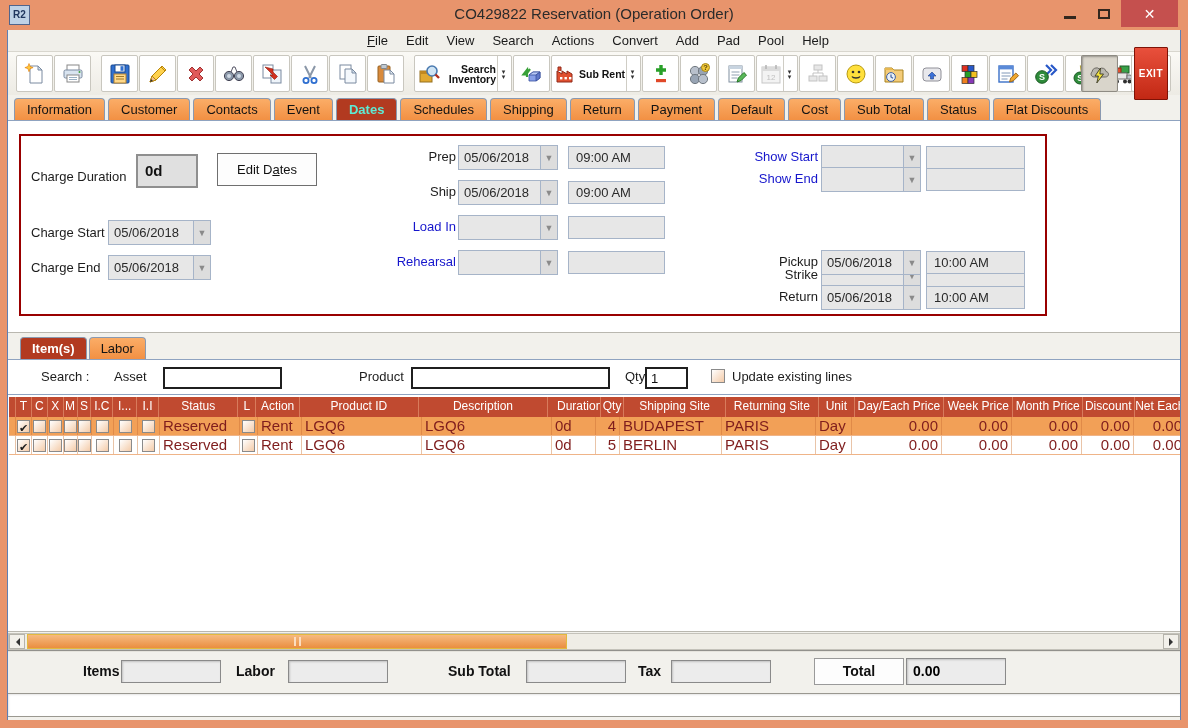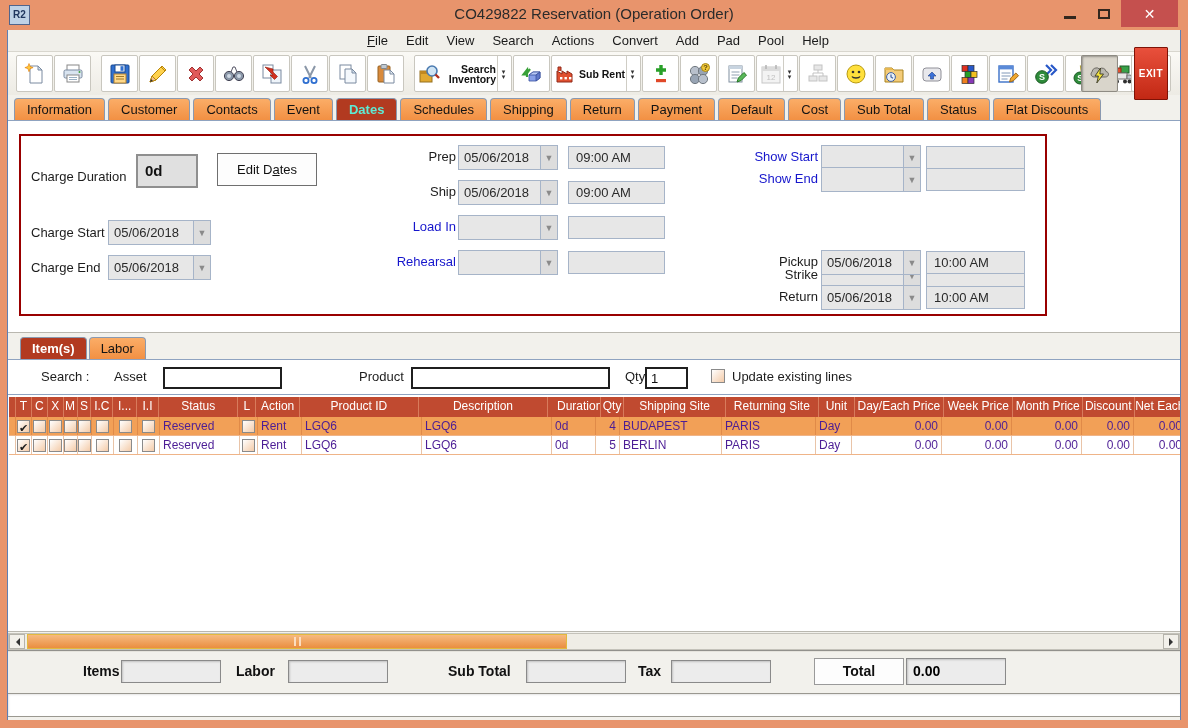--- a/index.html
+++ b/index.html
@@ -86,21 +86,21 @@
 
   
   .gridwrap { position:relative; height:237px; background:#fff; border-bottom:1px solid #B9B7AF; padding:2px 0 0 1px; overflow:hidden; }
   #grid { width:1177px; }
   .gh, .gr { display:flex; width:1177px; }
   .gh { height:20px; background:#C04A30; }
   .gh .gc { color:#fff; font-size:12px; text-align:center; line-height:19px; border-right:1px solid #D87B5C; overflow:hidden; white-space:nowrap; }
   .gr { height:19px; background:#fff; border-bottom:1px solid #EFB econ; }
   .gr { border-bottom:1px solid #EFB488; }
   .gr.sel { background:#F2A057; }
-  .gr .gc { font-size:12px; color:#4c1d95; line-height:18px; border-right:1px solid #E9C4A8; overflow:hidden; white-space:nowrap; padding:0 3px; }
+  .gr .gc { font-size:15px; color:#7f1d1d; line-height:18px; border-right:1px solid #E9C4A8; overflow:hidden; white-space:nowrap; padding:0 3px; }
   .gr.sel .gc { border-right:1px solid #E08A48; }
   .gc.num { text-align:right; }
   .gc.cbcell { display:flex; align-items:center; justify-content:center; padding:0; }
   .gcb { width:13px; height:13px; border:1px solid #8a8a8a; background:linear-gradient(135deg,#ffffff,#F4CBA8); position:relative; }
   .gcb.checked::after { content:"✔"; position:absolute; left:1px; top:-2px; font-size:11px; color:#1c1c1c; }
 
   
   .hscroll { position:relative; height:17px; margin-top:1px; background:#EFEDE6; border:1px solid #C4C2BA; }
   .hs-btn { position:absolute; top:0; width:16px; height:15px; background:#F2F0EA; border:1px solid #B5B3AB; display:flex; align-items:center; justify-content:center; }
   .hs-left { left:0; } .hs-right { right:0; }

